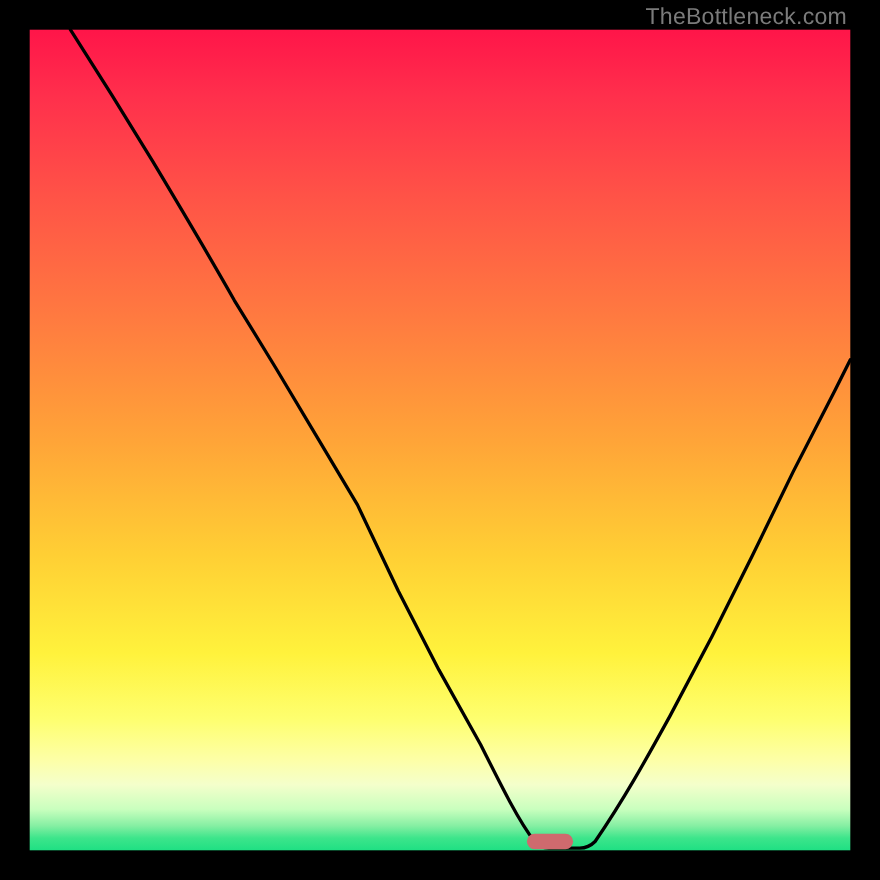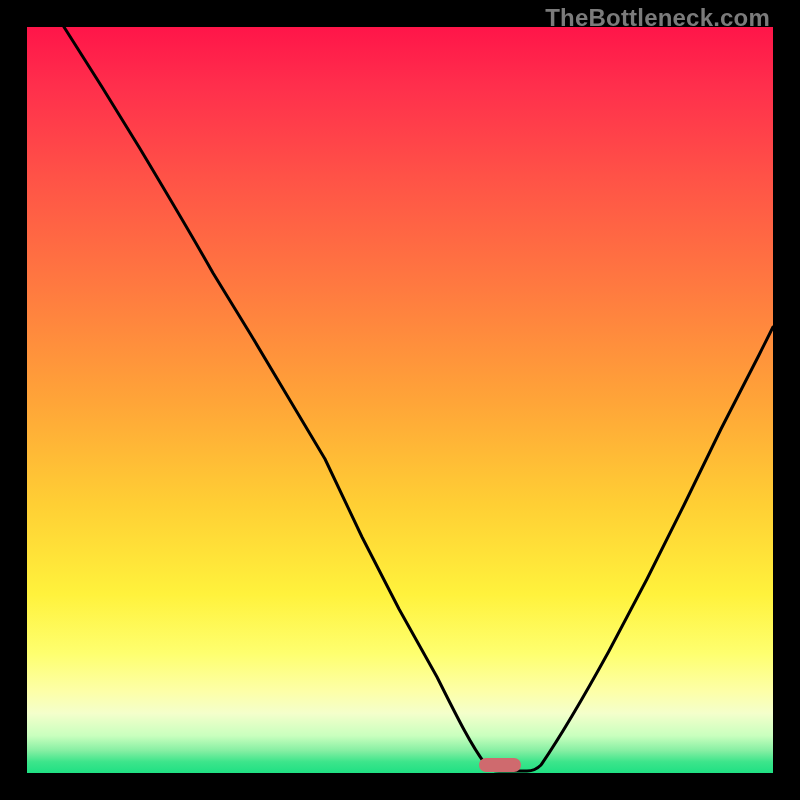--- a/index.html
+++ b/index.html
@@ -42,23 +42,23 @@
       #86efa3 97%,
       #3de58b 98.5%,
       #1fe083 100%
     );
   }
   .watermark {
     position: absolute;
     top: 4px;
     right: 30px;
     color: #7b7b7b;
-    font-size: 24px;
+    font-size: 21px;
     letter-spacing: 0.2px;
-    font-weight: 700;
+    font-weight: 400;
   }
   svg.curve {
     position: absolute;
     left: 27px;
     top: 27px;
     width: 746px;
     height: 746px;
     overflow: visible;
   }
   .marker {

